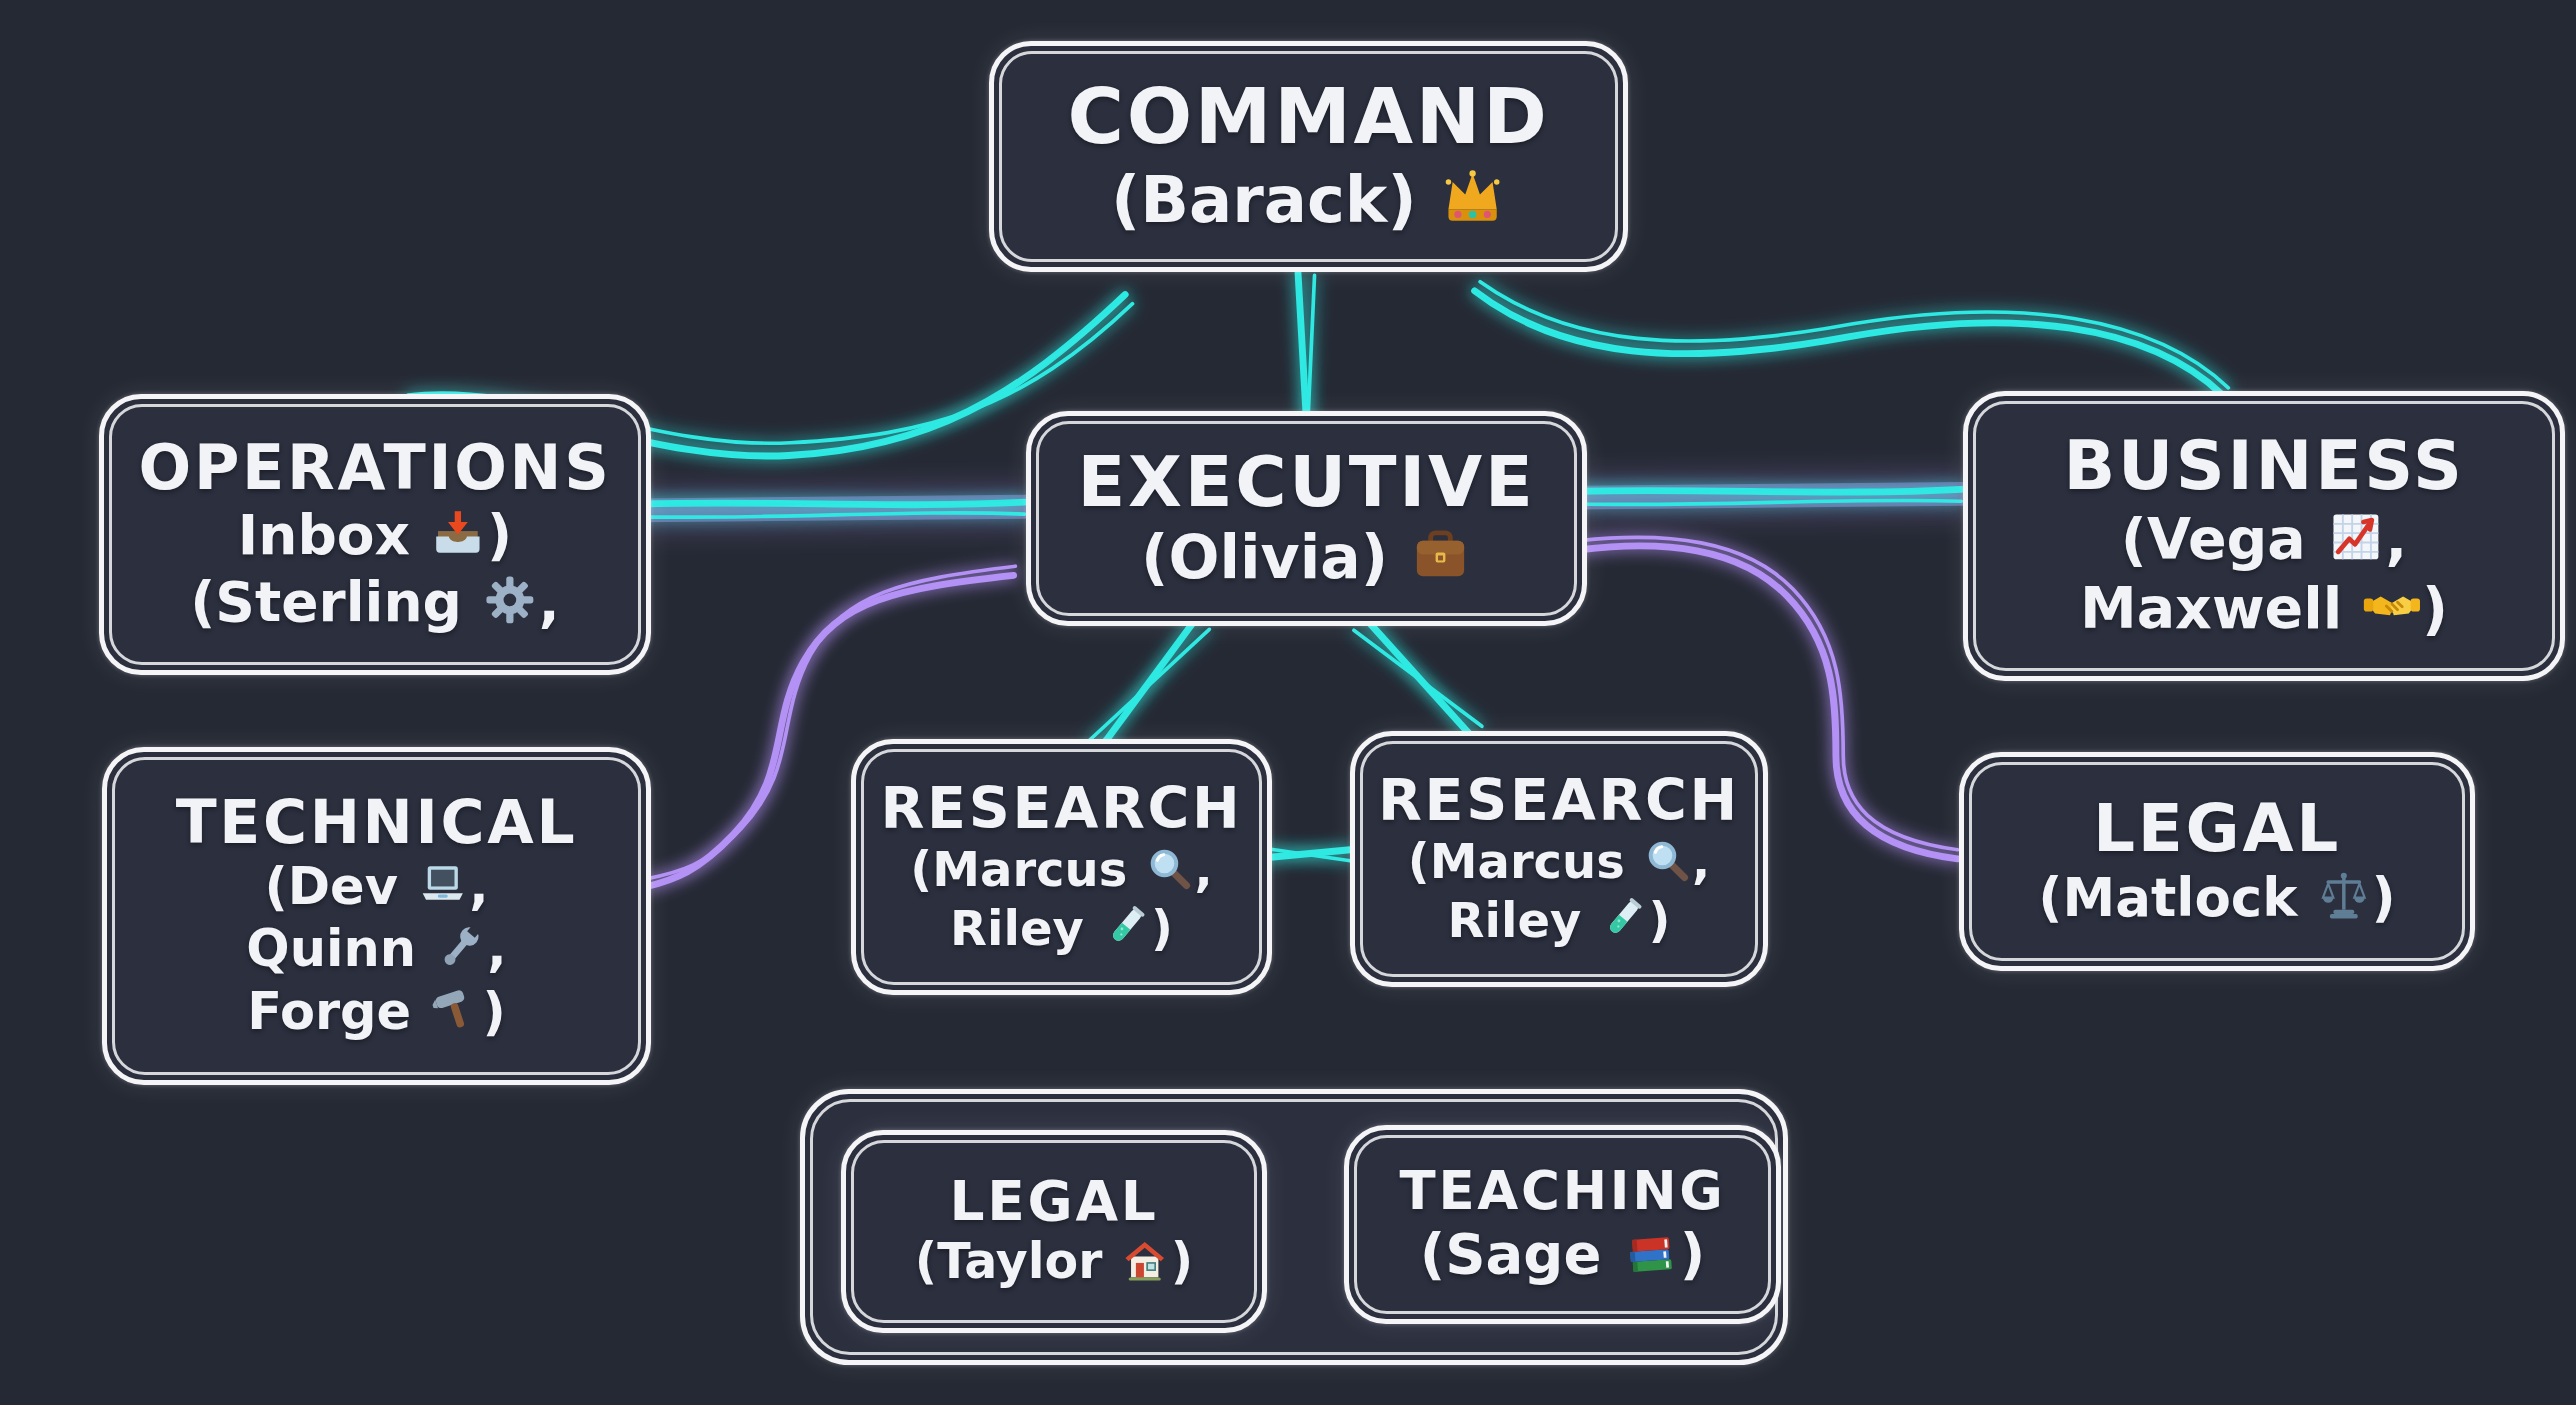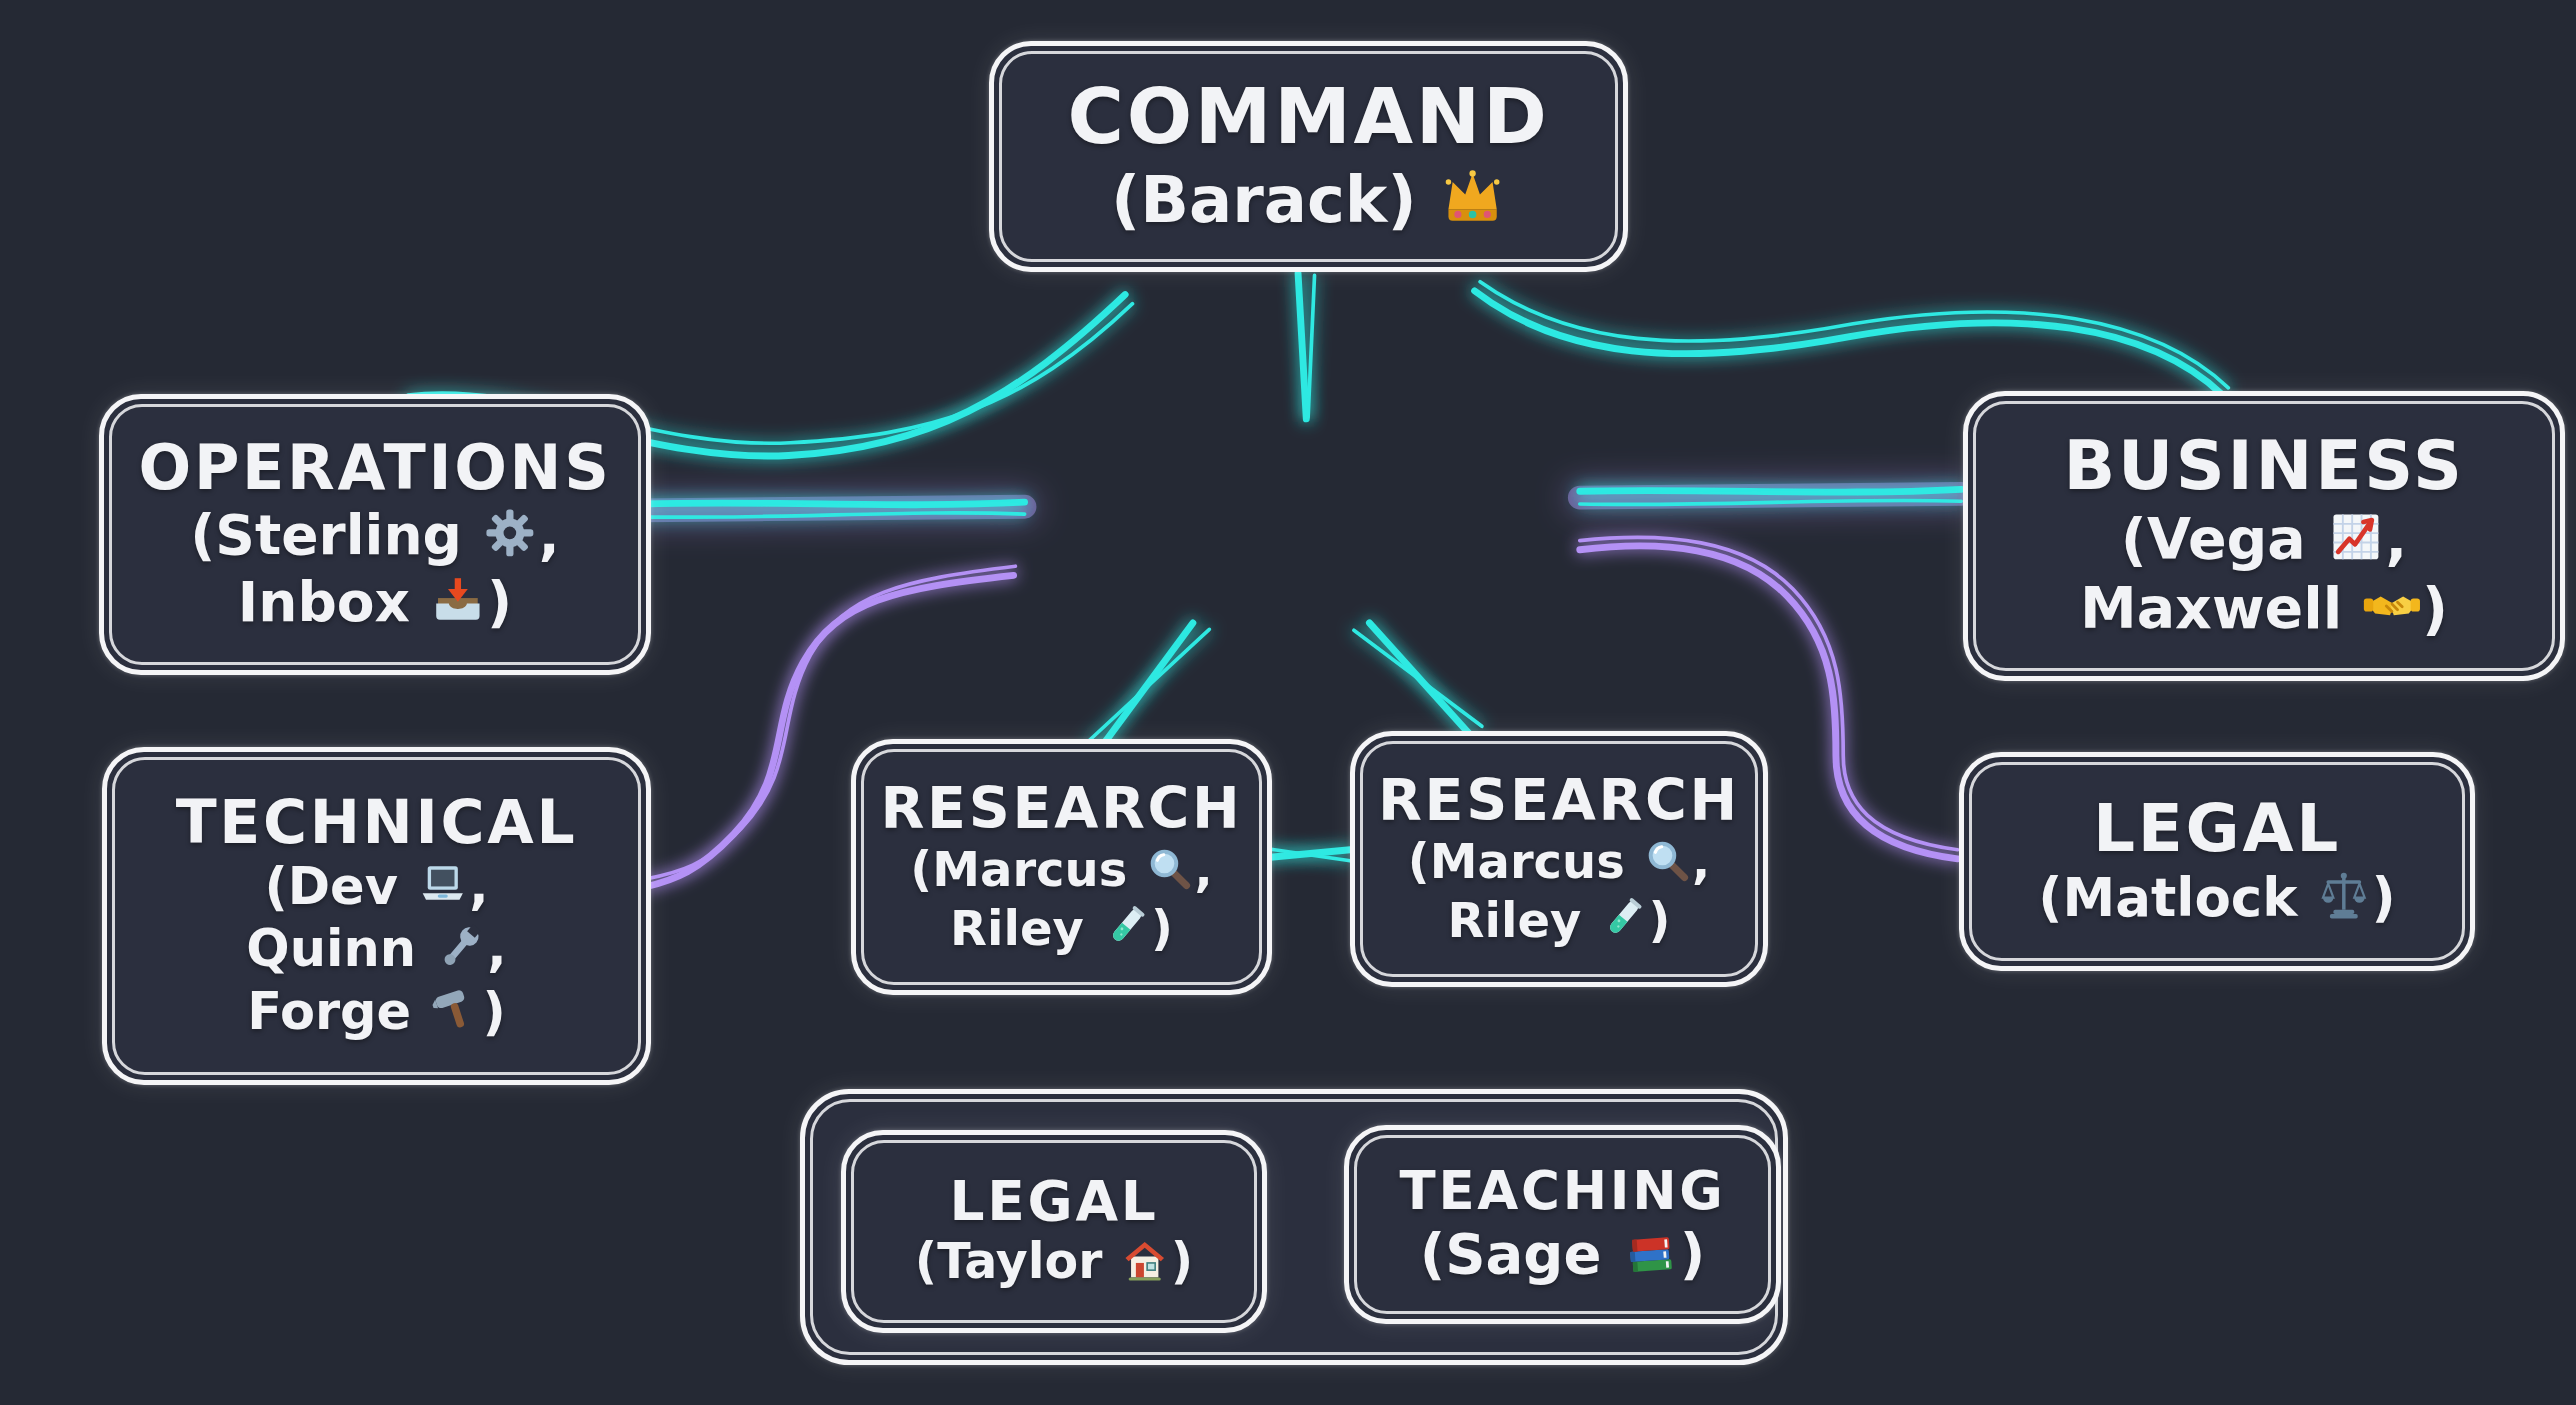--- a/index.html
+++ b/index.html
@@ -109,39 +109,51 @@
               <circle cx="32" cy="10" r="3" fill="#f7c843"></circle>
               <circle cx="9" cy="18" r="2.6" fill="#f7c843"></circle>
               <circle cx="55" cy="18" r="2.6" fill="#f7c843"></circle>
             </svg></span></div>
       </div>
   </div>
 
   <div class="node n-operations" style="left:99px;top:394px;width:542px;height:271px">
     <div class="node-title">OPERATIONS</div>
     <div>
+        <div class="node-line"><span>Inbox </span><span class="icon"><svg viewBox="0 0 64 64">
+              <rect x="10" y="30" width="44" height="12" fill="#8a6b43"></rect>
+              <path d="M8 36 H22 C23 44 41 44 42 36 H56 V50 Q56 54 52 54 H12 Q8 54 8 50 Z" fill="#c8dde9"></path>
+              <rect x="28.5" y="8" width="7" height="13" fill="#e8491f"></rect>
+              <path d="M21 20 H43 L32 34 Z" fill="#e8491f"></path>
+            </svg></span><span>)</span></div>
         <div class="node-line"><span>(Sterling </span><span class="icon"><svg viewBox="0 0 64 64">
               <g fill="#9db1c6">
                 <rect x="28" y="6" width="8" height="52" rx="3"></rect>
                 <rect x="6" y="28" width="52" height="8" rx="3"></rect>
                 <rect x="28" y="6" width="8" height="52" rx="3" transform="rotate(45 32 32)"></rect>
                 <rect x="28" y="6" width="8" height="52" rx="3" transform="rotate(-45 32 32)"></rect>
                 <circle cx="32" cy="32" r="16"></circle>
               </g>
               <circle cx="32" cy="32" r="7" fill="#2b2f3e"></circle>
             </svg></span><span>,</span></div>
-        <div class="node-line"><span>Inbox </span><span class="icon"><svg viewBox="0 0 64 64">
-              <rect x="10" y="30" width="44" height="12" fill="#8a6b43"></rect>
-              <path d="M8 36 H22 C23 44 41 44 42 36 H56 V50 Q56 54 52 54 H12 Q8 54 8 50 Z" fill="#c8dde9"></path>
-              <rect x="28.5" y="8" width="7" height="13" fill="#e8491f"></rect>
-              <path d="M21 20 H43 L32 34 Z" fill="#e8491f"></path>
-            </svg></span><span>)</span></div>
-      </div>
-  </div>
-
+      </div>
+  </div>
+
+  <div class="node n-executive" style="left:1026px;top:411px;width:551px;height:205px">
+    <div class="node-title">EXECUTIVE</div>
+    <div>
+        <div class="node-line"><span>(Olivia) </span><span class="icon"><svg viewBox="0 0 64 64">
+              <rect x="22" y="10" width="20" height="14" rx="5" fill="none" stroke="#6b3f1f" stroke-width="5"></rect>
+              <rect x="8" y="18" width="48" height="36" rx="6" fill="#8a5329"></rect>
+              <rect x="8" y="18" width="48" height="14" rx="6" fill="#96602f"></rect>
+              <rect x="27" y="30" width="10" height="10" rx="2" fill="#e8b84a"></rect>
+              <rect x="29.5" y="33" width="5" height="5" fill="#8a5329"></rect>
+            </svg></span></div>
+      </div>
+  </div>
 
   <div class="node n-business" style="left:1963px;top:391px;width:592px;height:280px">
     <div class="node-title">BUSINESS</div>
     <div>
         <div class="node-line"><span>(Vega </span><span class="icon"><svg viewBox="0 0 64 64">
               <rect x="8" y="8" width="48" height="48" rx="3" fill="#f4f7f9"></rect>
               <path d="M8 18 H56 M8 28 H56 M8 38 H56 M8 48 H56 M18 8 V56 M28 8 V56 M38 8 V56 M48 8 V56" stroke="#c3d3e8" stroke-width="2" fill="none"></path>
               <path d="M13 48 L25 34 L31 40 L47 17" fill="none" stroke="#d8352a" stroke-width="5" stroke-linecap="round" stroke-linejoin="round"></path>
               <path d="M40 16 L49 14 L47 24" fill="none" stroke="#d8352a" stroke-width="5" stroke-linecap="round" stroke-linejoin="round"></path>
             </svg></span><span>,</span></div>

